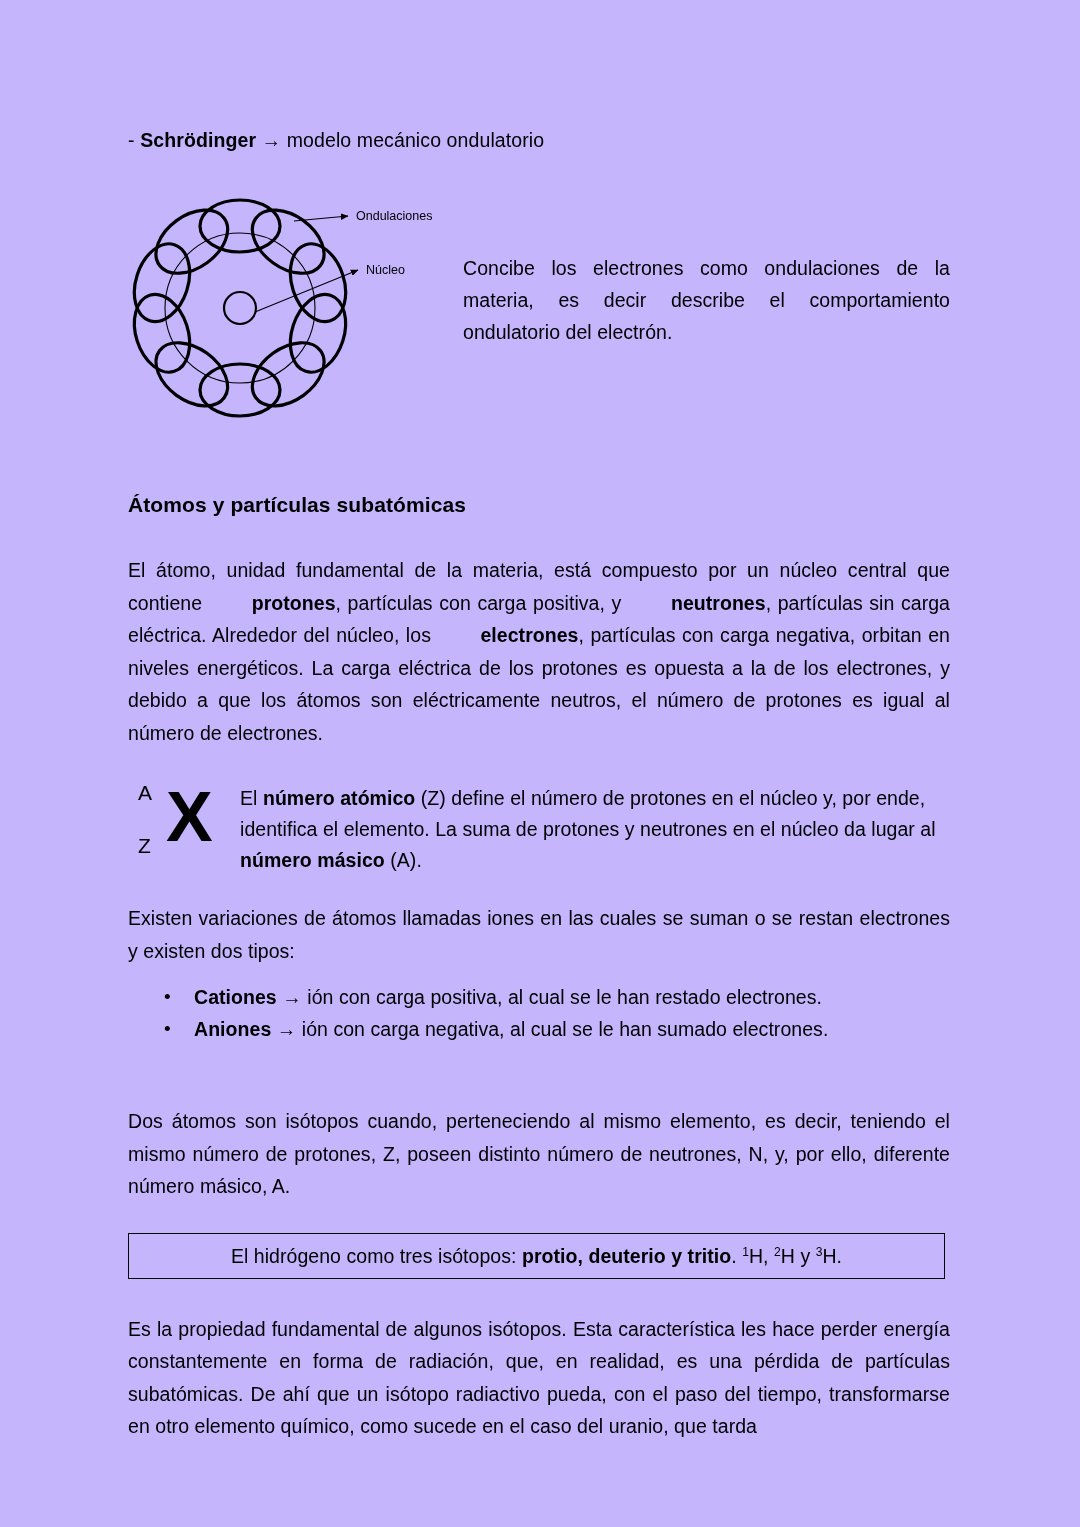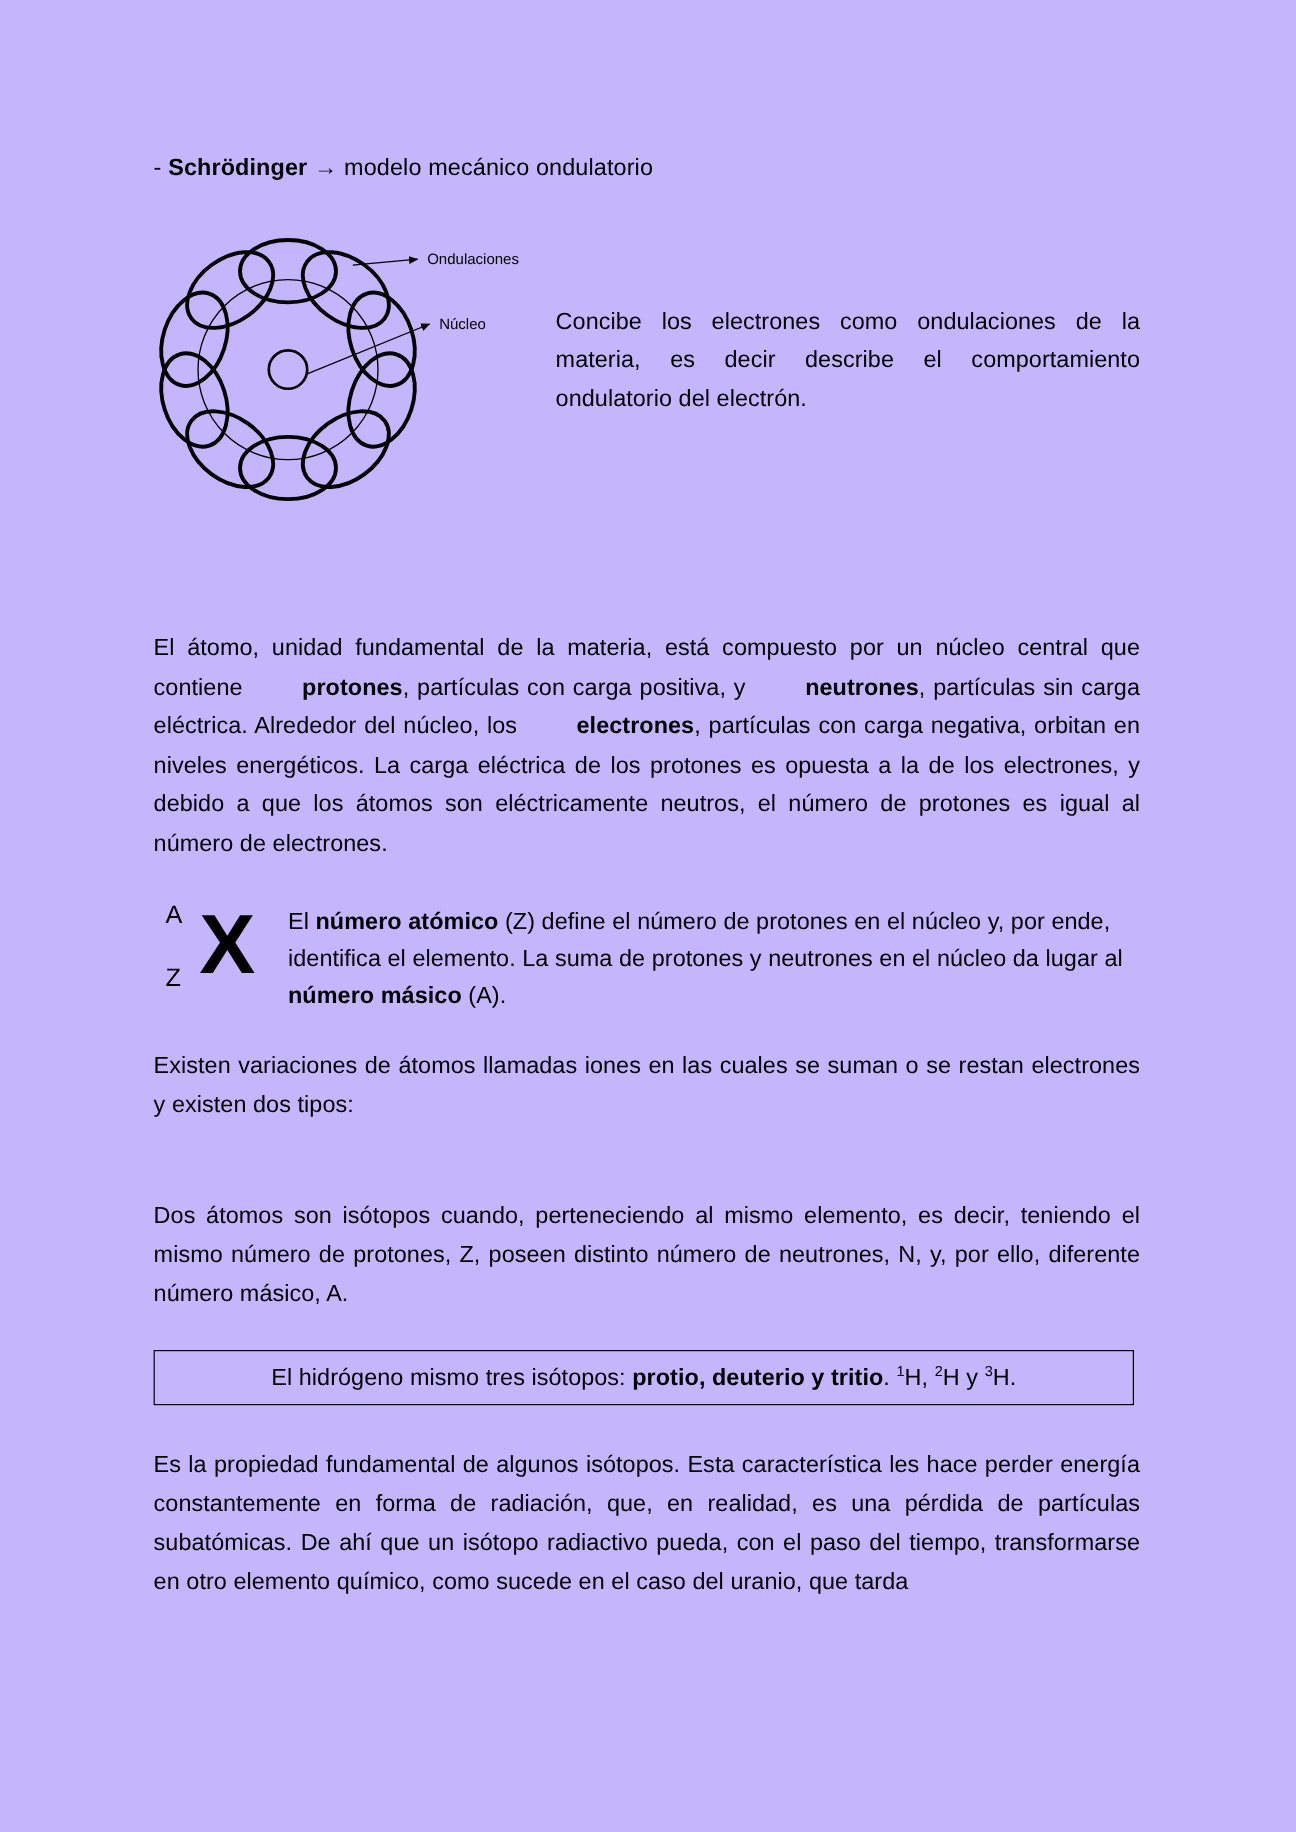--- a/index.html
+++ b/index.html
@@ -211,48 +211,53 @@
         </defs>
         <line x1="172" y1="31" x2="226" y2="26" stroke="#000" stroke-width="1.1" marker-end="url(#arrowhead)"></line>
         <line x1="133" y1="122" x2="236" y2="80" stroke="#000" stroke-width="1.1" marker-end="url(#arrowhead)"></line>
         <text class="fig-label" x="234" y="30">Ondulaciones</text>
         <text class="fig-label" x="244" y="84">Núcleo</text>
       </svg>
 
       <div class="figure-text">Concibe los electrones como ondulaciones de la materia, es decir describe el comportamiento ondulatorio del electrón.</div>
     </div>
 
+    <div class="section-title">Átomos y partículas subatómicas</div>
 
     <div class="gap-lg"></div>
 
     <p class="body"><span>El átomo, unidad fundamental de la materia, está compuesto por un núcleo central que contiene </span><b>protones</b><span>, partículas con carga positiva, y </span><b>neutrones</b><span>, partículas sin carga eléctrica. Alrededor del núcleo, los </span><b>electrones</b><span>, partículas con carga negativa, orbitan en niveles energéticos. La carga eléctrica de los protones es opuesta a la de los electrones, y debido a que los átomos son eléctricamente neutros, el número de protones es igual al número de electrones.</span></p>
 
     <div class="azx-block">
       <div class="azx-symbol">
         <span class="sub-a">A</span>
         <span class="sub-z">Z</span>
         <span class="big-x">X</span>
       </div>
       <div class="azx-text"><span>El </span><b>número atómico</b><span> (Z) define el número de protones en el núcleo y, por ende, identifica el elemento. La suma de protones y neutrones en el núcleo da lugar al </span><b>número másico</b><span> (A).</span></div>
     </div>
 
     <div class="gap-md"></div>
 
     <p class="body">Existen variaciones de átomos llamadas iones en las cuales se suman o se restan electrones y existen dos tipos:</p>
 
+    <ul class="bullets">
+      <li><b>Cationes</b> <span>→</span><span> ión con carga positiva, al cual se le han restado electrones.</span></li>
+      <li><b>Aniones</b> <span>→</span><span> ión con carga negativa, al cual se le han sumado electrones.</span></li>
+    </ul>
 
     <div class="gap-md"></div>
 
 
     <div class="gap-lg"></div>
 
     <p class="body">Dos átomos son isótopos cuando, perteneciendo al mismo elemento, es decir, teniendo el mismo número de protones, Z, poseen distinto número de neutrones, N, y, por ello, diferente número másico, A.</p>
 
     <div class="callout">
-      <div class="callout-text"><span>El hidrógeno mismo tres isótopos: </span><b>protio, deuterio y tritio</b><span>. </span><sup>1</sup><span>H, </span><sup>2</sup><span>H y </span><sup>3</sup><span>H.</span></div>
+      <div class="callout-text"><span>El hidrógeno como tres isótopos: </span><b>protio, deuterio y tritio</b><span>. </span><sup>1</sup><span>H, </span><sup>2</sup><span>H y </span><sup>3</sup><span>H.</span></div>
     </div>
 
     <div class="gap-lg"></div>
 
     <p class="body">Es la propiedad fundamental de algunos isótopos. Esta característica les hace perder energía constantemente en forma de radiación, que, en realidad, es una pérdida de partículas subatómicas. De ahí que un isótopo radiactivo pueda, con el paso del tiempo, transformarse en otro elemento químico, como sucede en el caso del uranio, que tarda</p>
 
   </div>
 </div>
 
 </body></html>

